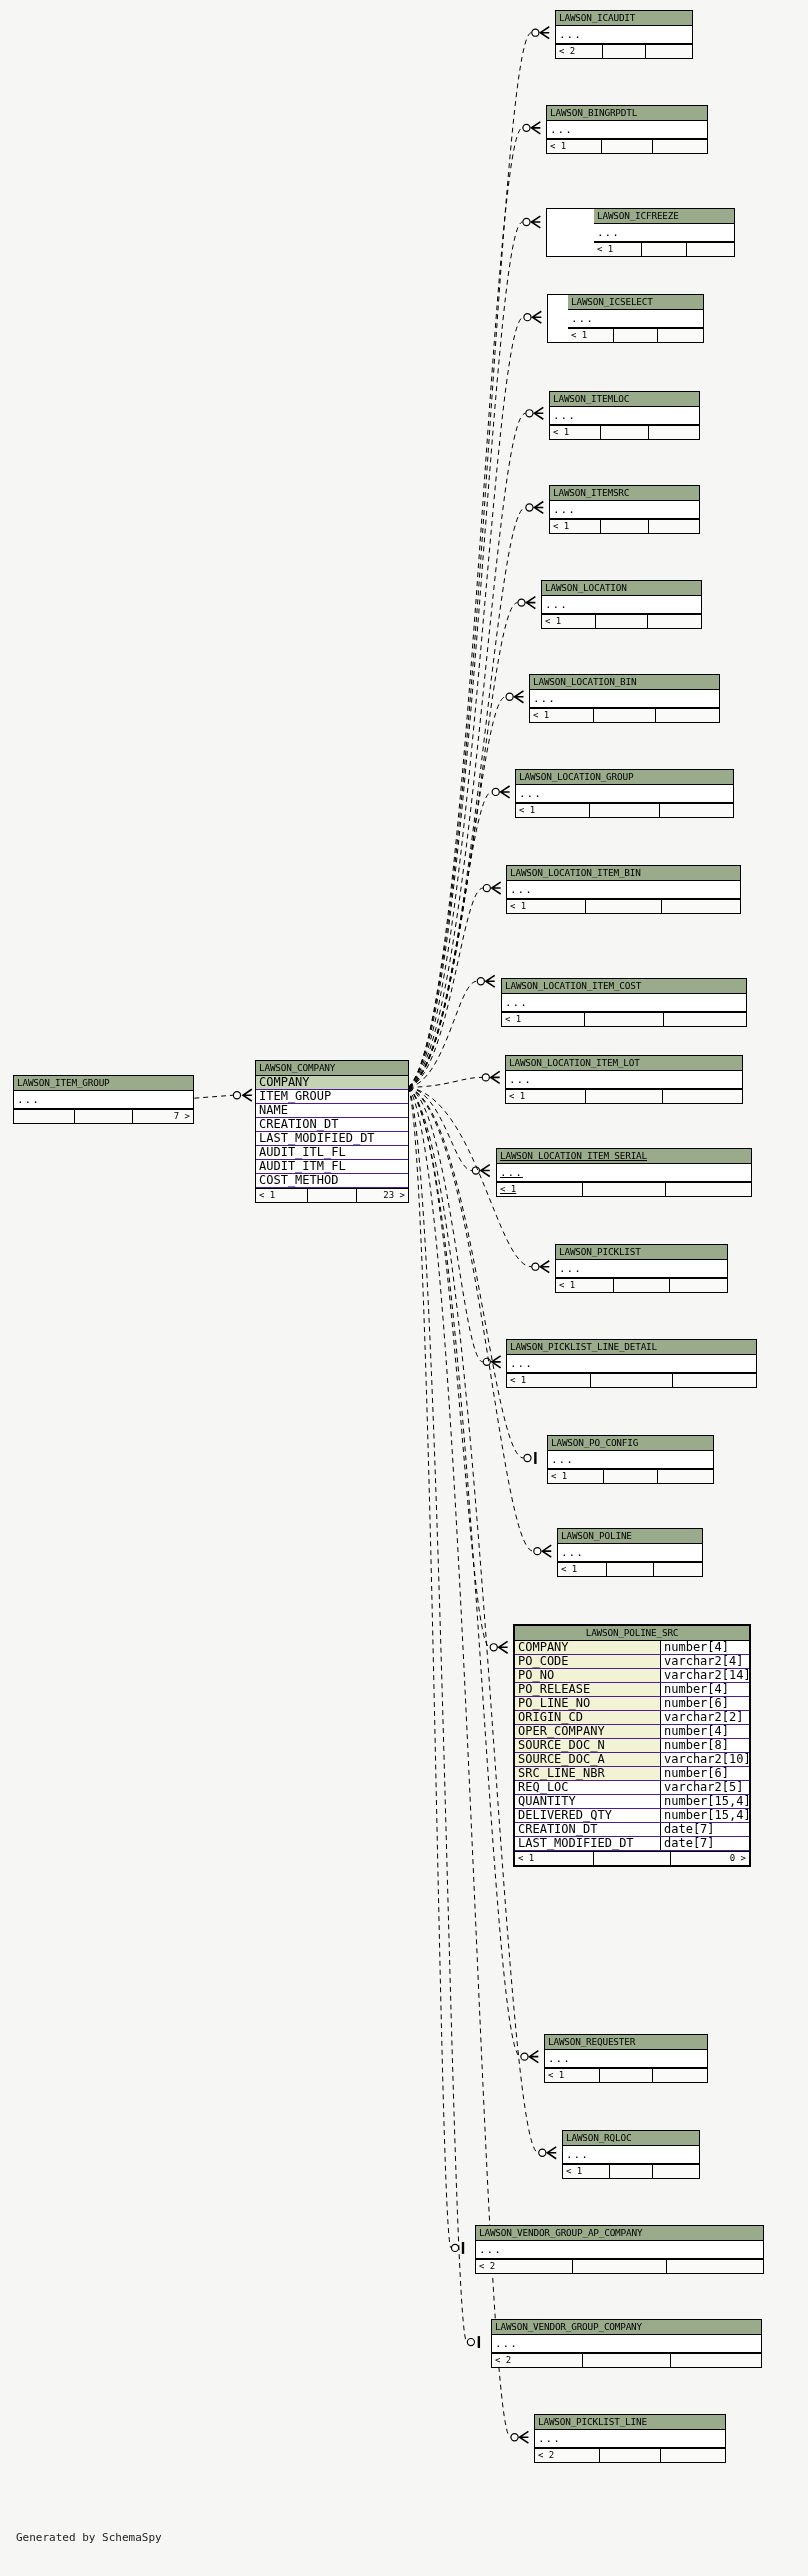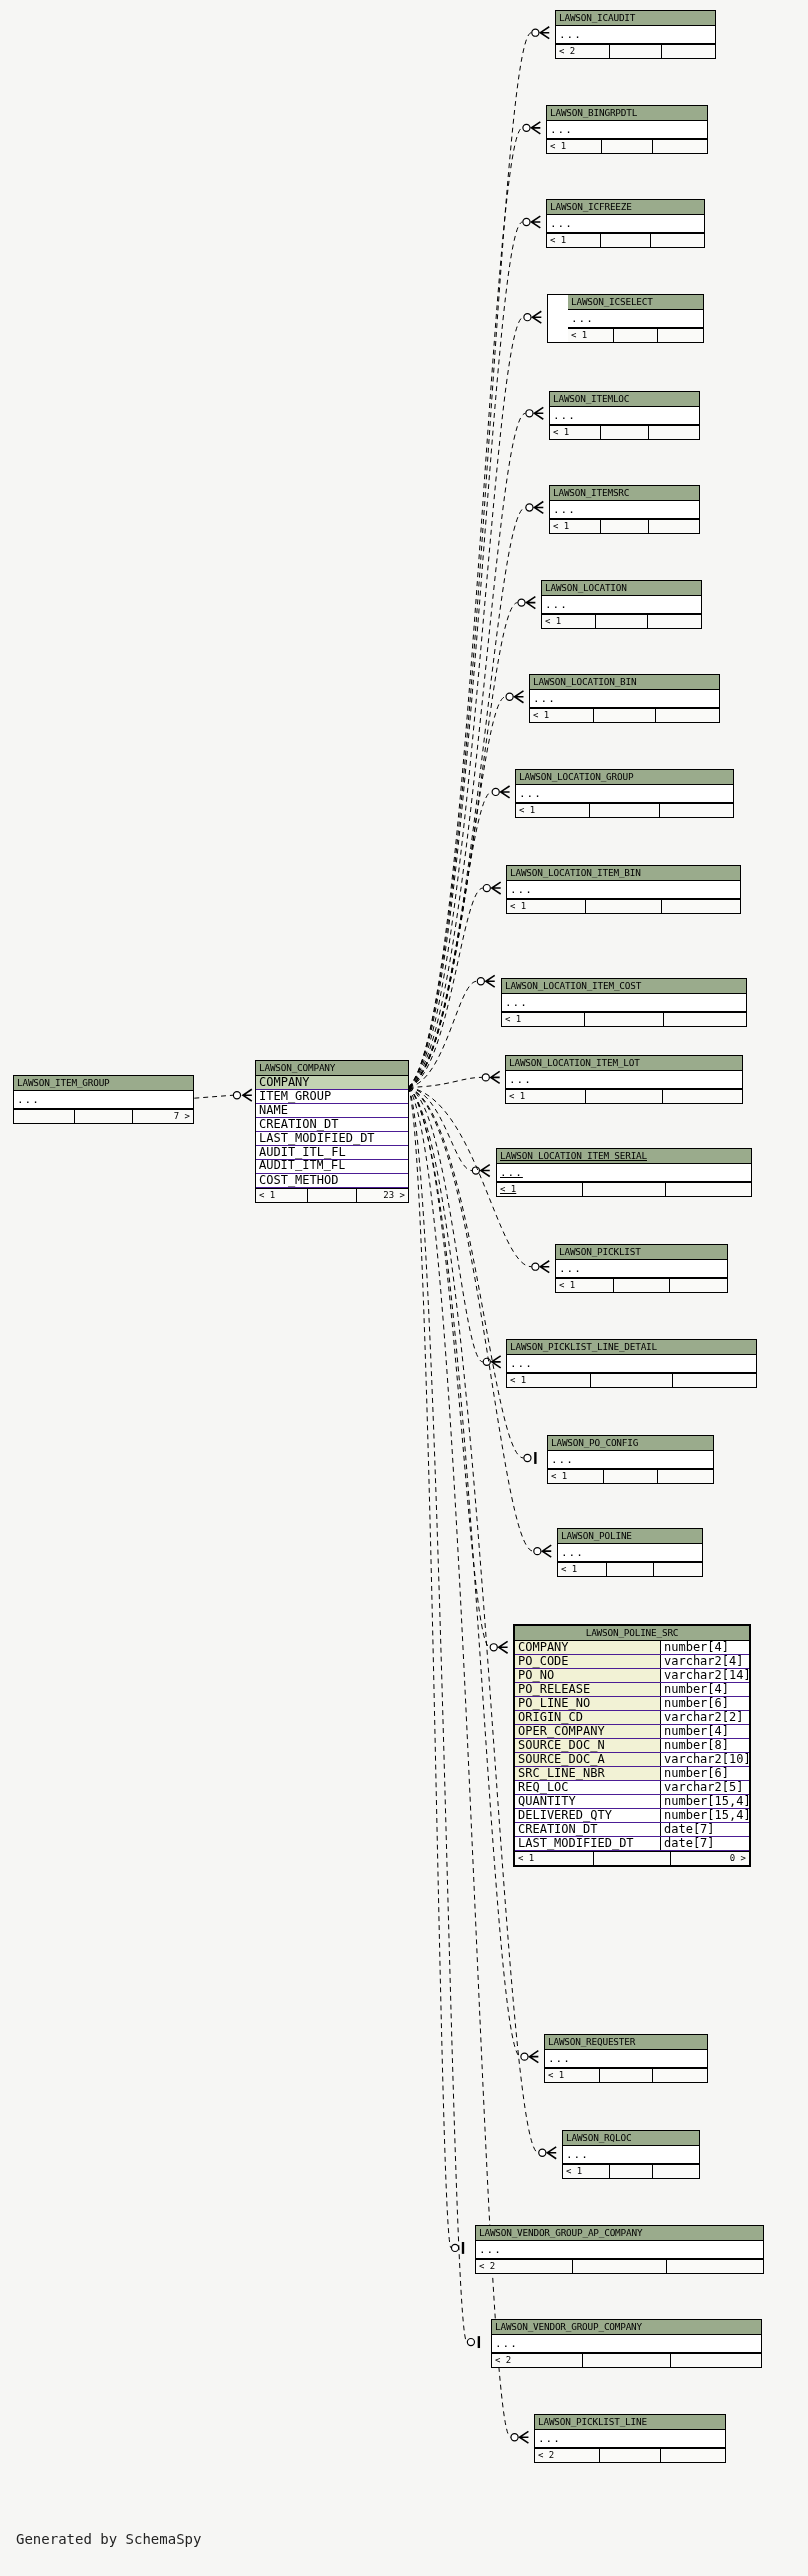--- a/index.html
+++ b/index.html
@@ -89,21 +89,21 @@
     overflow: hidden;
     white-space: nowrap;
   }
   .foot .c:last-child { border-right: none; }
   .foot .c.l { flex: 1 1 0; padding-left: 3px; }
   .foot .c.m { flex: 1 1 0; }
   .foot .c.r { flex: 1 1 0; text-align: right; padding-right: 3px; }
   .credit {
     position: absolute;
     left: 16px;
-    font-size: 14px;
+    font-size: 11px;
     color: #222;
     white-space: nowrap;
   }
 </style>
 </head>
 <body>
 
 <div id="canvas">
   <svg class="edges" viewBox="0 0 816 2599" preserveAspectRatio="none" id="edge-svg">
       <path d="M412,1097 C480.2,1033.16 501.28,33 536,33" fill="none" stroke="#000" stroke-width="1" stroke-dasharray="5 4"></path>
@@ -173,39 +173,39 @@
       <circle cx="475" cy="2363" r="3.6" fill="#fff" stroke="#000" stroke-width="1.2"></circle>
       <line x1="483" y1="2357" x2="483" y2="2369" stroke="#000" stroke-width="2.4"></line>
       <path d="M412,1097 C468.65,1178.72 486.15999999999997,2459 515,2459" fill="none" stroke="#000" stroke-width="1" stroke-dasharray="5 4"></path>
       <circle cx="519" cy="2459" r="3.6" fill="#fff" stroke="#000" stroke-width="1.2"></circle>
       <path d="M533,2453 L524,2459 L533,2465 M524,2459 L533,2459" fill="none" stroke="#000" stroke-width="1.6"></path>
       <path d="M196,1108 L235,1105" fill="none" stroke="#000" stroke-width="1" stroke-dasharray="5 4"></path>
       <circle cx="239" cy="1105" r="3.6" fill="#fff" stroke="#000" stroke-width="1.2"></circle>
       <path d="M254,1099 L245,1105 L254,1111 M245,1105 L254,1105" fill="none" stroke="#000" stroke-width="1.6"></path>
     </svg>
   <div id="tables-layer">
-      <div class="tbl" style="left: 555px; top: 10px; width: 161px;">
+      <div class="tbl" style="left: 555px; top: 10px; width: 138px;">
         <div class="thead left">LAWSON_ICAUDIT</div>
         <div class="ellipsis-row">...</div>
         <div class="foot">
           <div class="c l">&lt; 2</div>
           <div class="c m"></div>
           <div class="c r"></div>
         </div>
       </div>
       <div class="tbl" style="left: 546px; top: 105px; width: 162px;">
         <div class="thead left">LAWSON_BINGRPDTL</div>
         <div class="ellipsis-row">...</div>
         <div class="foot">
           <div class="c l">&lt; 1</div>
           <div class="c m"></div>
           <div class="c r"></div>
         </div>
       </div>
-      <div class="tbl" style="left: 546px; top: 199px; width: 159px;">
+      <div class="tbl" style="left: 546px; top: 208px; width: 189px; padding-left: 47px;">
         <div class="thead left">LAWSON_ICFREEZE</div>
         <div class="ellipsis-row">...</div>
         <div class="foot">
           <div class="c l">&lt; 1</div>
           <div class="c m"></div>
           <div class="c r"></div>
         </div>
       </div>
       <div class="tbl" style="left: 547px; top: 294px; width: 157px; padding-left: 20px;">
         <div class="thead left">LAWSON_ICSELECT</div>
@@ -469,21 +469,21 @@
         <div class="frow plain">
           <div class="fname" style="border-right: none;">CREATION_DT</div>
         </div>
         <div class="frow plain">
           <div class="fname" style="border-right: none;">LAST_MODIFIED_DT</div>
         </div>
         <div class="frow plain">
           <div class="fname" style="border-right: none;">AUDIT_ITL_FL</div>
         </div>
         <div class="frow plain">
-          <div class="fname" style="border-right: none; font-family: Liberation Mono, monospace;">AUDIT_ITM_FL</div>
+          <div class="fname" style="border-right: none;">AUDIT_ITM_FL</div>
         </div>
         <div class="frow plain">
           <div class="fname" style="border-right: none;">COST_METHOD</div>
         </div>
         <div class="foot">
           <div class="c l">&lt; 1</div>
           <div class="c m"></div>
           <div class="c r">23 &gt;</div>
         </div>
       </div>

